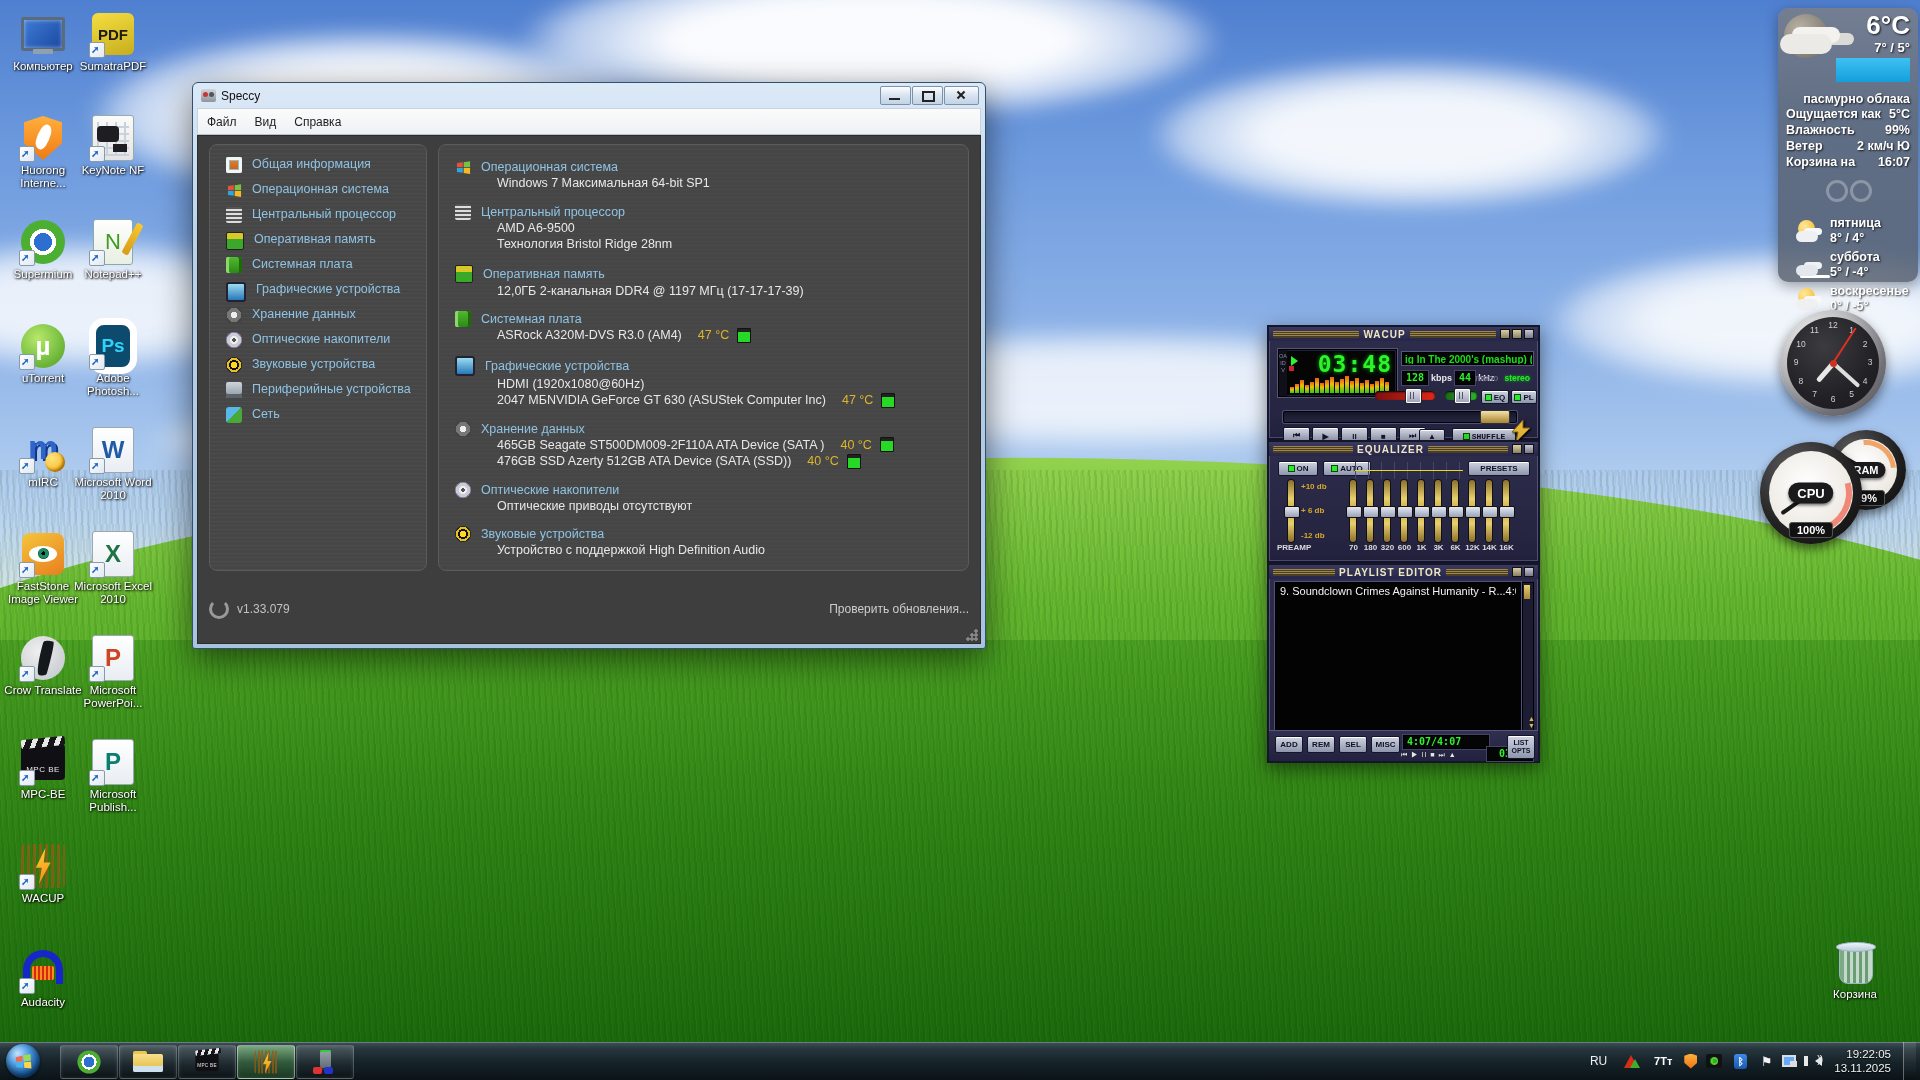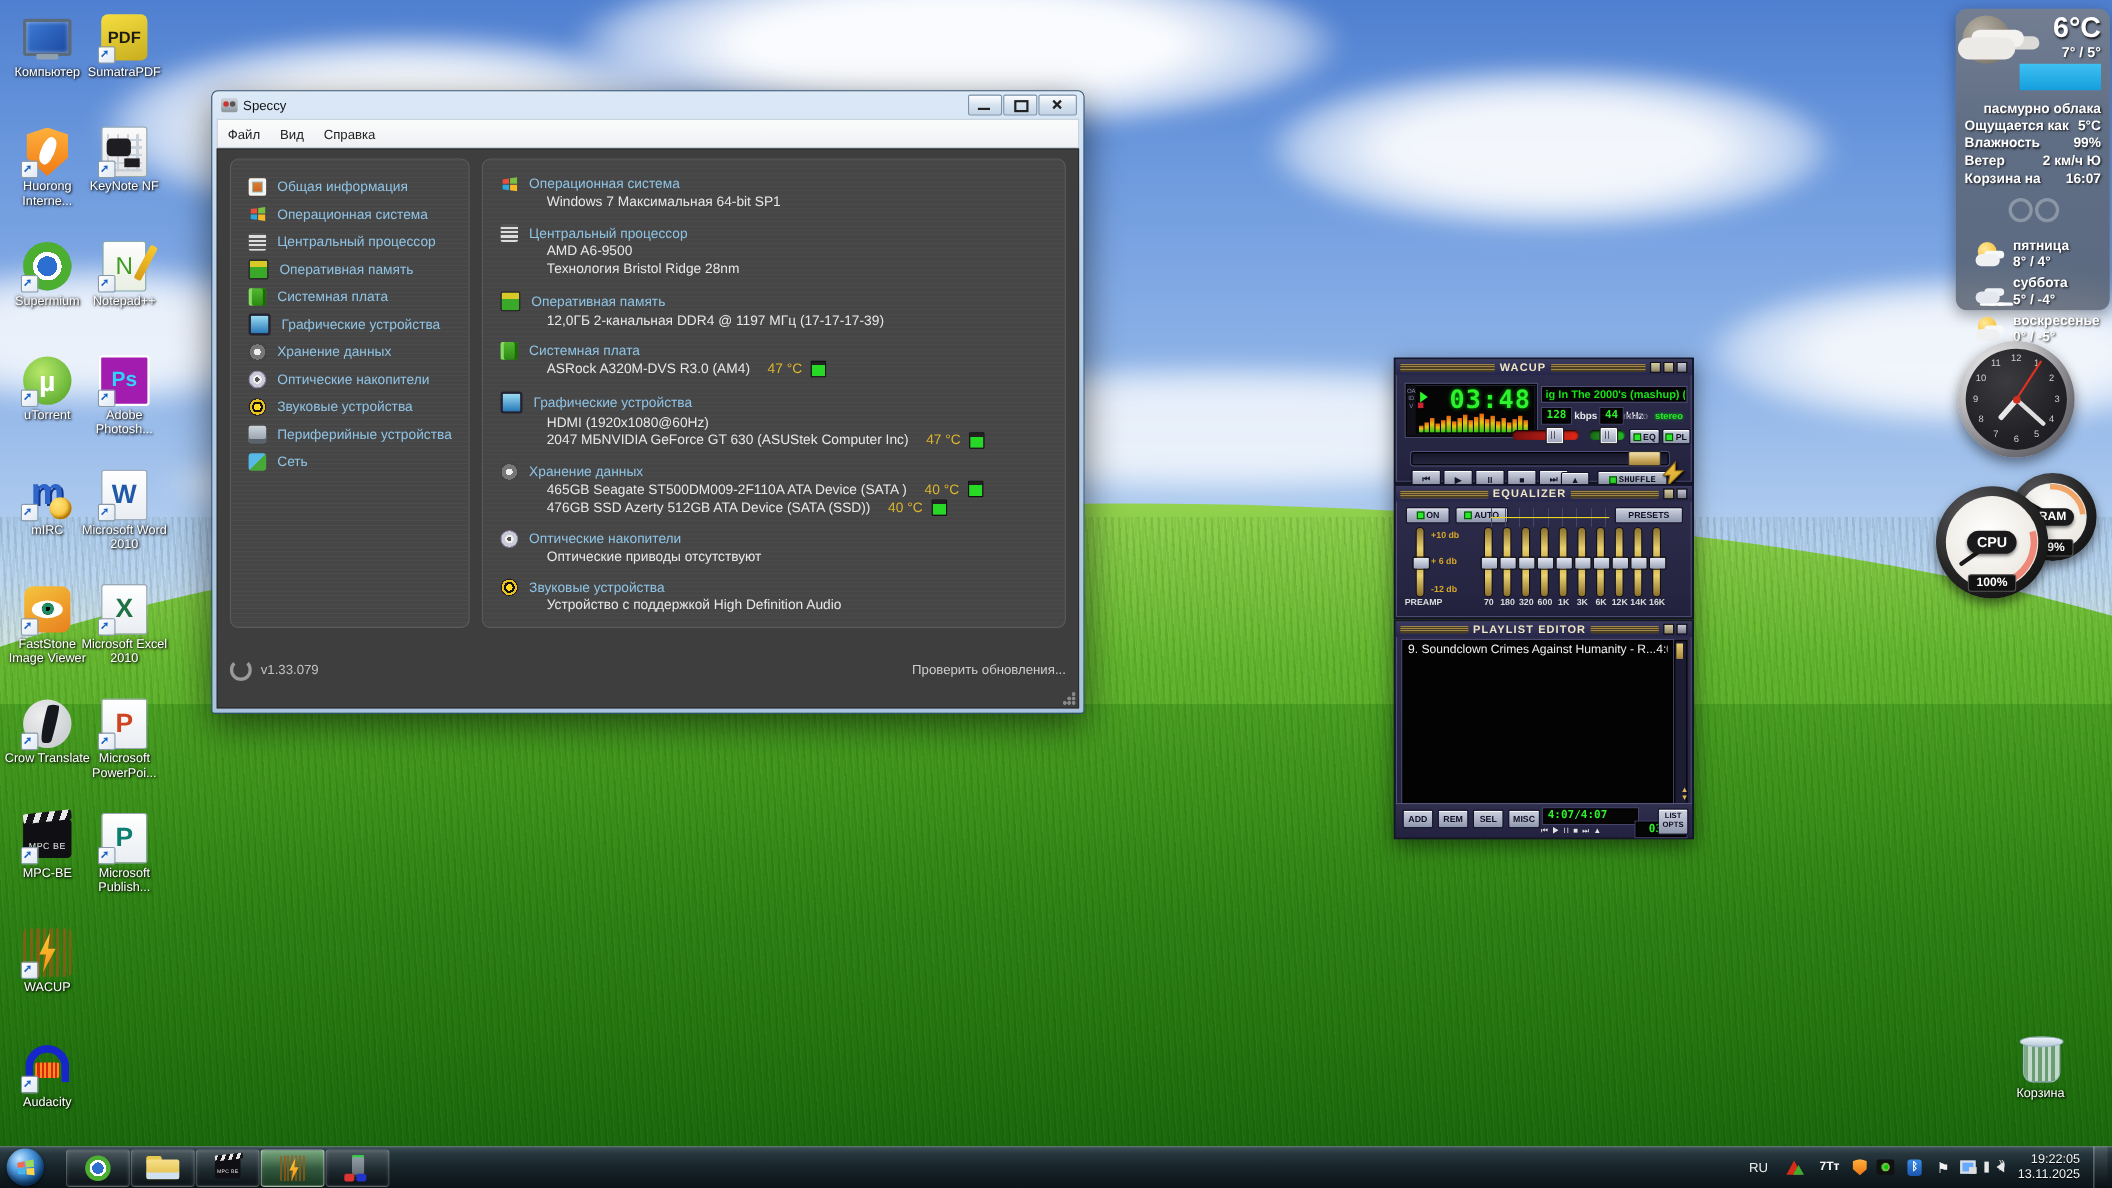--- a/index.html
+++ b/index.html
@@ -32,21 +32,21 @@
   .i-huorong{width:38px;height:44px;background:linear-gradient(180deg,#ffb03c,#f07a14);clip-path:polygon(50% 0,100% 14%,100% 62%,50% 100%,0 62%,0 14%);position:relative;}
   .i-huorong::after{content:"";position:absolute;left:13px;top:8px;width:13px;height:26px;background:#fff;border-radius:60% 40% 55% 45%/70% 30% 70% 30%;transform:rotate(14deg);}
   .i-keynote{width:40px;height:44px;background:linear-gradient(#fbfbfb,#e4e4e4);border:1px solid #9aa;border-radius:3px;position:relative;}
   .i-keynote::before{content:"";position:absolute;inset:6px 4px 4px;background:
     repeating-linear-gradient(0deg,#c9d2da 0 2px,transparent 2px 7px),repeating-linear-gradient(90deg,#c9d2da 0 2px,transparent 2px 9px);}
   .i-keynote::after{content:"";position:absolute;left:4px;top:10px;width:22px;height:16px;background:#1d1d22;border-radius:4px;box-shadow:12px 14px 0 -4px #1d1d22;}
   .i-supermium{width:44px;height:44px;border-radius:50%;background:radial-gradient(circle at 50% 50%,#2d6fd0 0 9px,#fff 9px 13px,#4caf32 13px 22px,#2f8a1c 22px);}
   .i-npp{width:38px;height:44px;background:linear-gradient(#fefefe,#e8efe2);border:1px solid #8aa;border-radius:3px;position:relative;color:#3f9b22;font-size:22px;display:flex;align-items:center;justify-content:center;}
   .i-npp::after{content:"";position:absolute;right:-4px;top:2px;width:7px;height:34px;background:linear-gradient(#f8c92c,#d89c18);transform:rotate(28deg);border-radius:2px;}
   .i-utorrent{width:44px;height:44px;border-radius:50%;background:radial-gradient(circle at 38% 32%,#b8e86a,#7ac143 55%,#4f9a1f);color:#fff;font-size:26px;}
-  .i-ps{width:42px;height:42px;background:#a21caf;border:2px solid #ffffff;border-radius:3px;color:#31d2f7;font-size:19px;}
+  .i-ps{width:42px;height:42px;background:#0c4a6e;border:7px solid #ffffff;border-radius:15px;color:#31d2f7;font-size:19px;}
   .i-mirc{width:44px;height:44px;position:relative;color:#2f64c8;font-size:34px;font-weight:bold;text-shadow:2px 2px 0 #12348a;}
   .i-mirc::after{content:"";position:absolute;right:0;bottom:0;width:20px;height:20px;border-radius:50%;background:radial-gradient(circle at 35% 30%,#ffe37a,#f2b21a);box-shadow:inset -2px -2px 3px #a86e00;}
   .c-word{color:#2059a8;} .c-excel{color:#1f7244;} .c-ppt{color:#cf4420;} .c-pub{color:#0a7e6f;}
   .i-faststone{width:42px;height:42px;background:linear-gradient(150deg,#f5c53c,#e87f1e);border-radius:8px;position:relative;}
   .i-faststone::before{content:"";position:absolute;left:7px;top:13px;width:28px;height:16px;background:#fff;border-radius:50%;}
   .i-faststone::after{content:"";position:absolute;left:16px;top:15px;width:11px;height:11px;border-radius:50%;background:radial-gradient(circle,#000 0 2px,#1f8a66 2px 5px,#063 5px);}
   .i-crow{width:44px;height:44px;border-radius:50%;background:radial-gradient(circle at 40% 35%,#efefef,#bfc4c9);position:relative;overflow:hidden;}
   .i-crow::after{content:"";position:absolute;left:18px;top:4px;width:12px;height:36px;background:#15181c;border-radius:80% 20% 60% 40%/10% 90% 10% 90%;transform:rotate(16deg);}
   .i-mpc{width:44px;height:36px;background:#101014;border-radius:4px;position:relative;color:#e8e8e8;font-size:8px;letter-spacing:.5px;display:flex;align-items:flex-end;justify-content:center;padding-bottom:6px;box-sizing:border-box;}
   .i-mpc::before{content:"";position:absolute;left:0;top:-6px;width:44px;height:9px;background:repeating-linear-gradient(115deg,#e8e8e8 0 5px,#15151a 5px 11px);border-radius:2px;transform:rotate(-6deg);}
@@ -73,21 +73,21 @@
   .sp-btn.min::after{content:"";position:absolute;left:8px;bottom:4px;width:11px;height:2px;background:#222;}
   .sp-btn.max::after{content:"";position:absolute;left:9px;top:4px;width:9px;height:7px;border:2px solid #222;}
   .sp-btn.close::before,.sp-btn.close::after{content:"";position:absolute;left:15px;top:3px;width:2px;height:10px;background:#222;}
   .sp-btn.close::before{transform:rotate(45deg);} .sp-btn.close::after{transform:rotate(-45deg);}
   .sp-menubar{height:25px;margin:0 4px;background:linear-gradient(#fbfbfb,#eef1f4);border:1px solid #c8d2dc;border-bottom:1px solid #b8c2cc;
     display:flex;align-items:center;font-size:12px;color:#222;}
   .sp-menu{padding:3px 9px;border-radius:2px;}
   .sp-client{position:absolute;left:4px;right:4px;top:52px;bottom:4px;background:#3e3e3e;border:1px solid #2c2c2c;overflow:hidden;}
   .sp-nav{position:absolute;left:11px;top:8px;width:218px;bottom:72px;background:#464646;border:1px solid #5b5b5b;border-radius:8px;
     background-image:repeating-linear-gradient(0deg,rgba(255,255,255,.03) 0 1px,transparent 1px 4px);padding-top:12px;box-sizing:border-box;}
-  .sp-navitem{display:flex;align-items:center;height:25px;padding-left:16px;font-size:12.5px;color:#8fc3e4;}
+  .sp-navitem{display:flex;align-items:flex-start;height:25px;padding-left:16px;font-size:12.5px;color:#8fc3e4;}
   .sp-navitem .nico{margin-right:10px;}
   .sp-content{position:absolute;left:240px;top:8px;right:11px;bottom:72px;background:#464646;border:1px solid #5b5b5b;border-radius:8px;
     background-image:repeating-linear-gradient(0deg,rgba(255,255,255,.025) 0 1px,transparent 1px 4px);
     padding:14px 0 0 16px;box-sizing:border-box;overflow:hidden;}
   .sec{margin-bottom:12px;}
   .sec-head{display:flex;align-items:center;font-size:12.5px;color:#8fc3e4;}
   .sec-head .nico{margin-right:10px;}
   .sec-line{padding-left:42px;font-size:12.5px;color:#e8e8e8;line-height:16.5px;display:flex;align-items:center;}
   .temp{color:#dcb62c;margin-left:16px;}
   .chip{width:12px;height:13px;margin-left:8px;background:linear-gradient(#222 0 3px,#27d827 3px);border:1px solid #111;border-radius:1px;}

